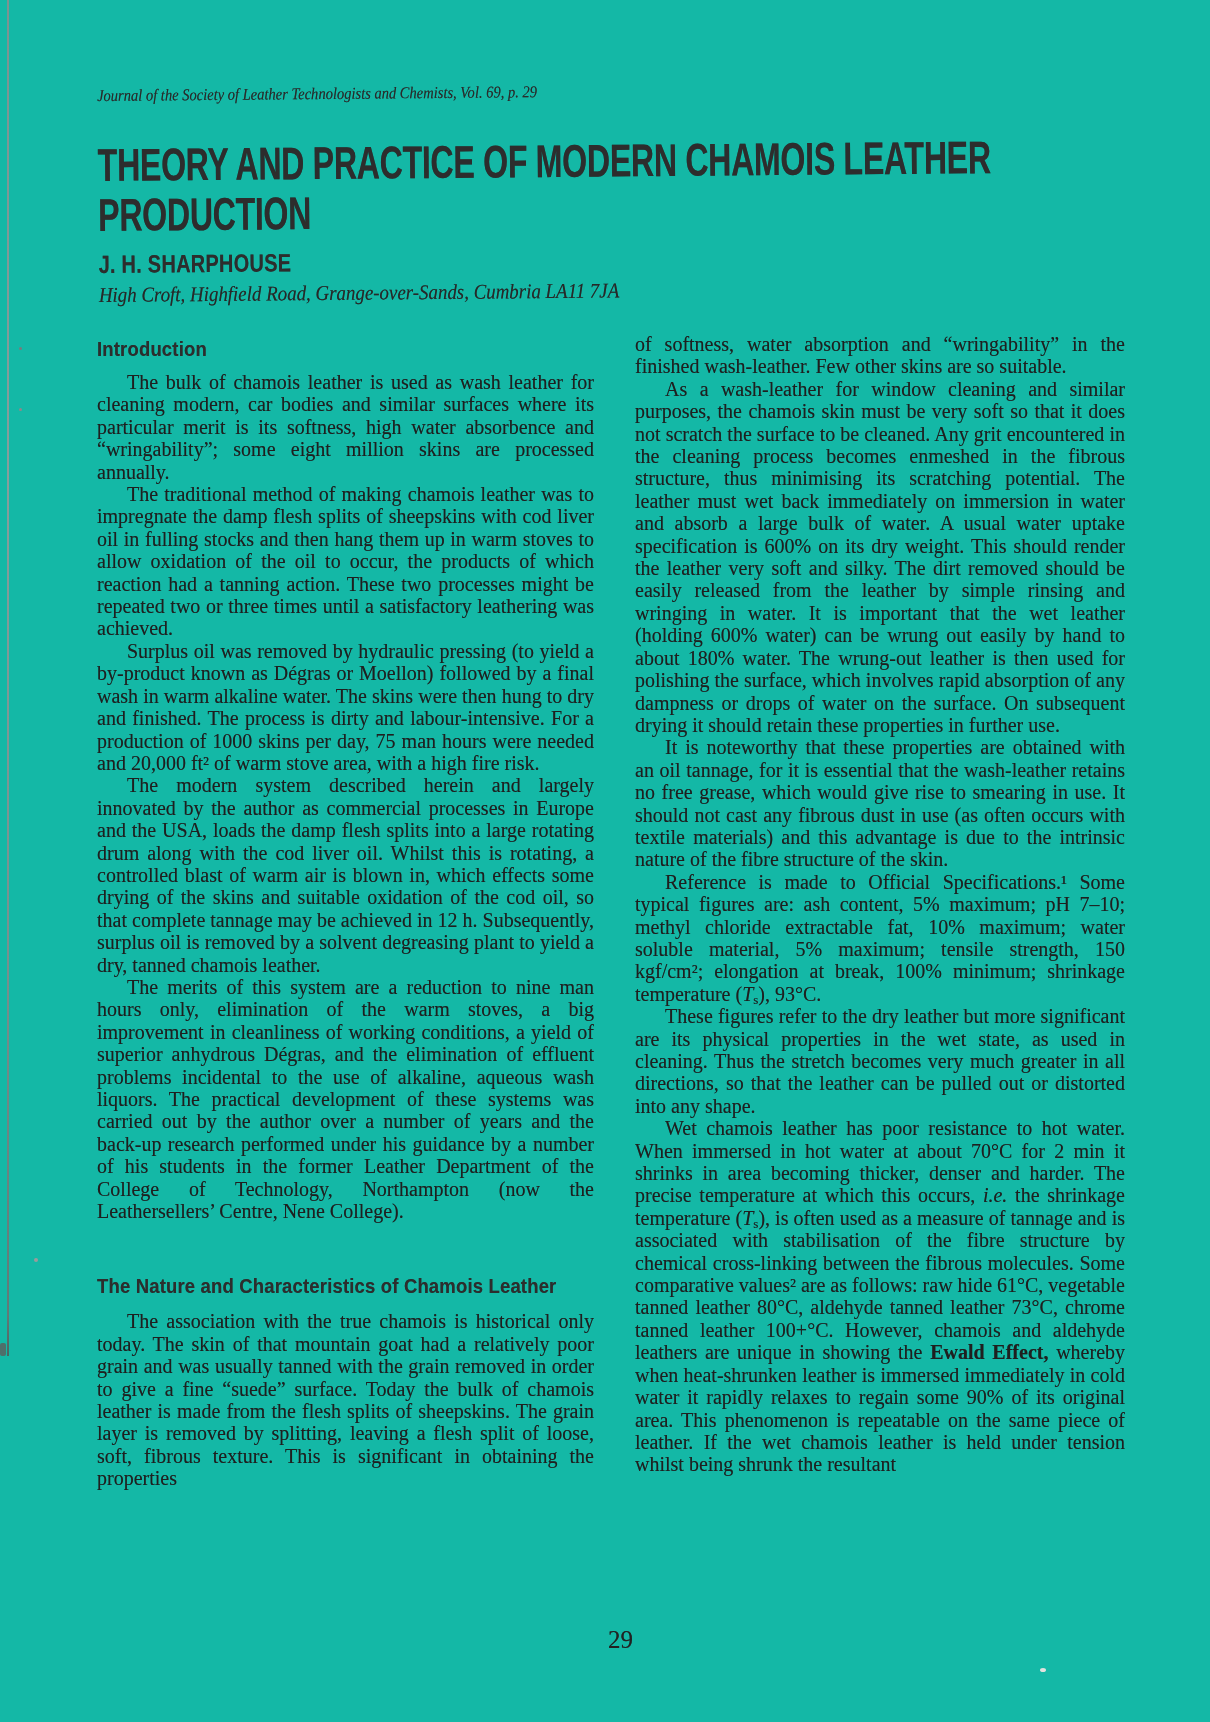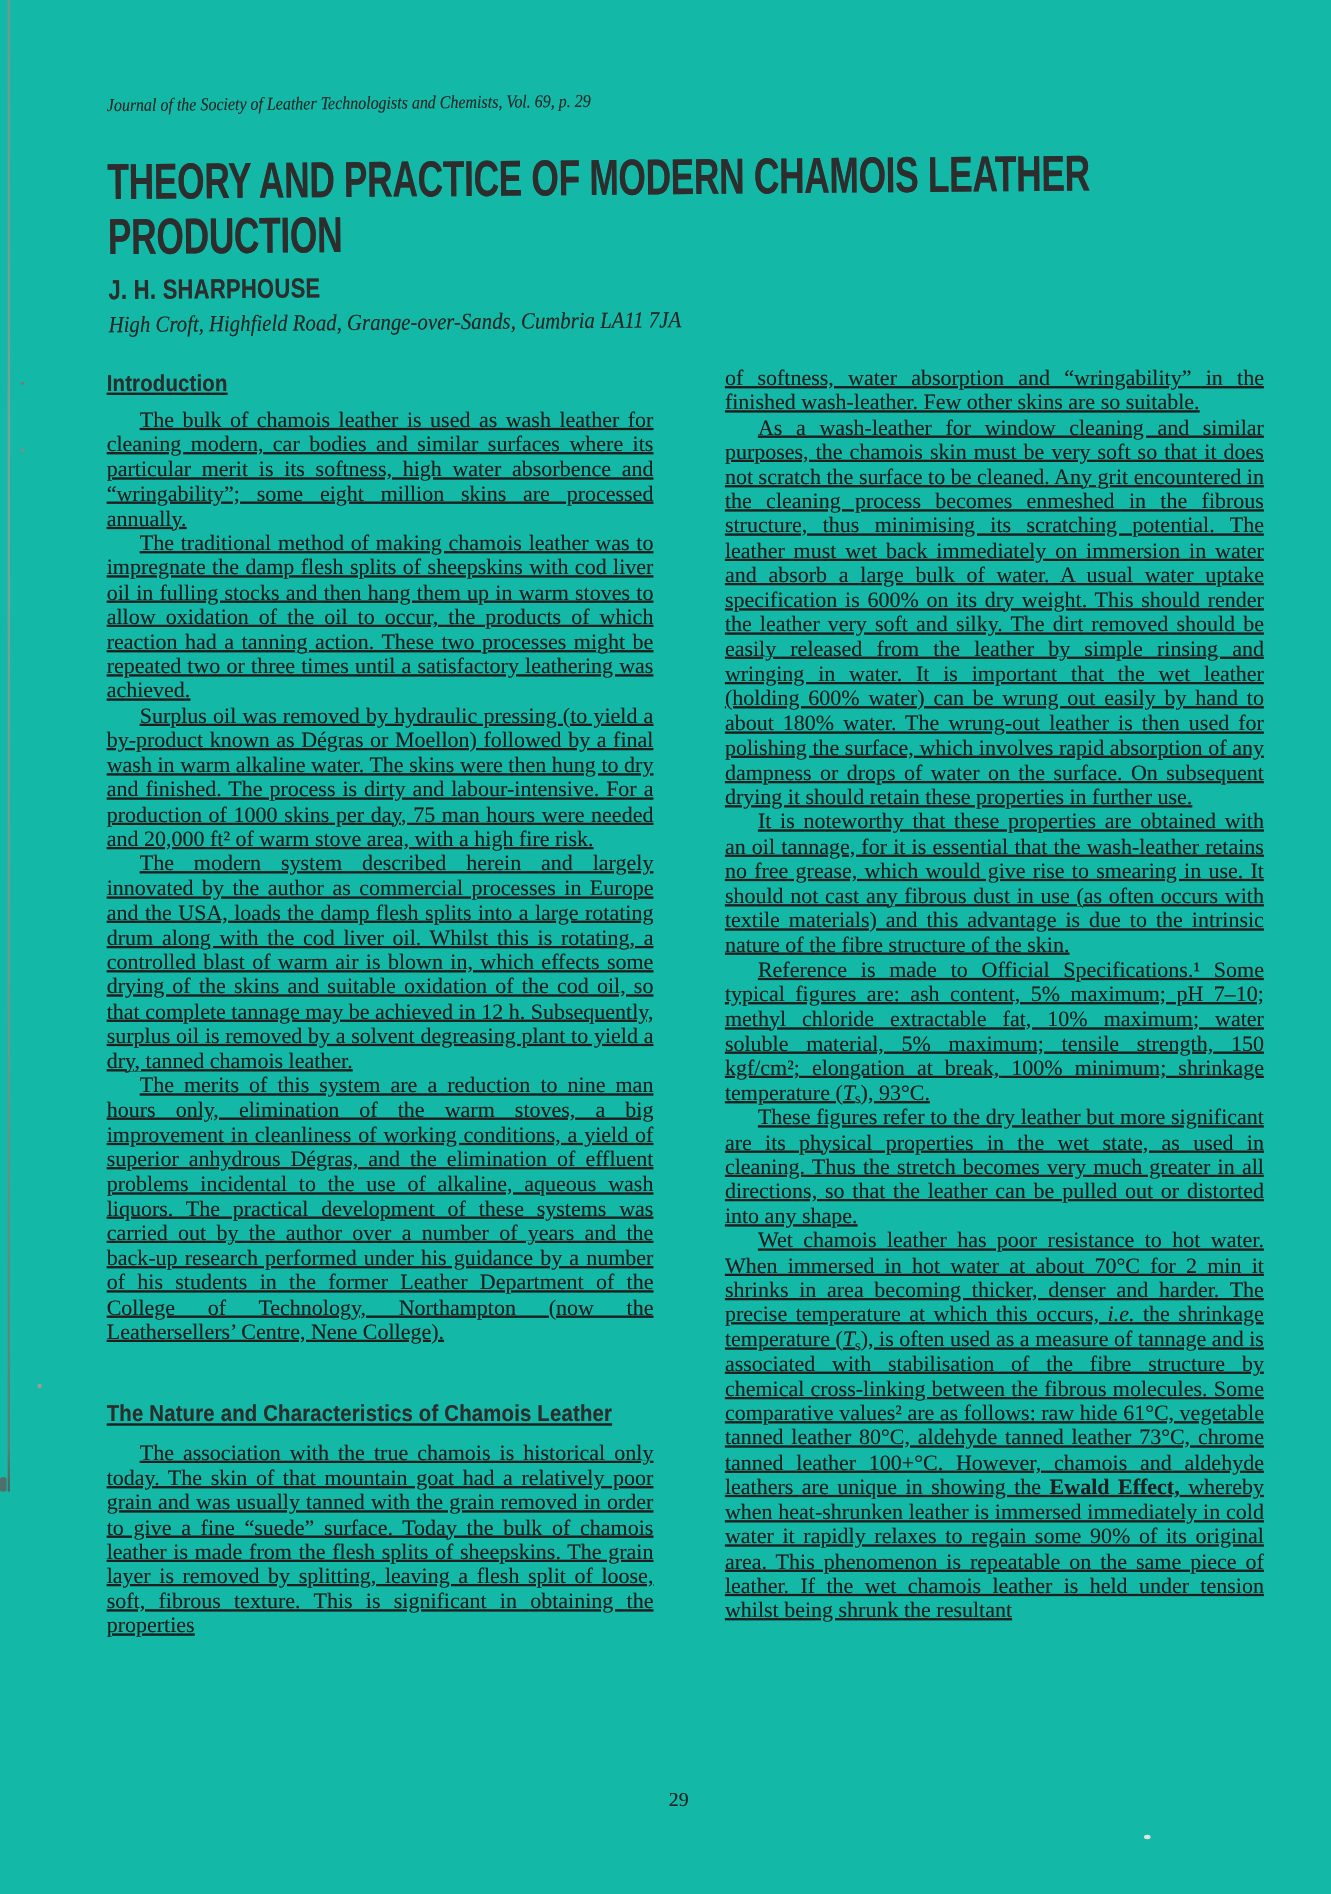--- a/index.html
+++ b/index.html
@@ -46,38 +46,38 @@
     font-family:"Liberation Sans", sans-serif;font-weight:bold;
     font-size:25px;line-height:28px;color:#2d2d2d;letter-spacing:0.3px;
     transform:scaleX(0.80);transform-origin:left;white-space:nowrap;
   }
   .affiliation{
     margin-top:5px;font-style:italic;font-size:21px;line-height:25px;color:#282828;
     transform:scaleX(0.90);transform-origin:left;white-space:nowrap;
   }
 
   
-  .col{position:absolute;font-size:20px;line-height:22.4px;text-decoration:underline;}
+  .col{position:absolute;font-size:20px;line-height:22.4px;}
   .col-left{left:97px;top:337px;width:497px;}
-  .col-right{left:635px;top:333px;width:490px;margin-left:24px;}
+  .col-right{left:635px;top:333px;width:490px;}
   .col p{margin:0;text-align:justify;text-indent:30px;}
   .col p.no-indent{text-indent:0;}
   h2.sec{
     font-family:"Liberation Sans", sans-serif;font-weight:bold;
     font-size:21px;line-height:24px;color:#2d2d2d;letter-spacing:0.2px;
     margin:0 0 10px 0;transform:scaleX(0.88);transform-origin:left;white-space:nowrap;
   }
   h2.sec.nature{margin:52px 0 12px 0;}
   .inline-italic{font-style:italic;}
   .inline-bold{font-weight:bold;}
   .ts-sub{font-size:13px;vertical-align:-3px;line-height:0;}
   .ts-t{font-style:italic;}
 
   .page-number{
-    position:absolute;left:608px;top:1626px;font-size:18px;color:#222;
+    position:absolute;left:608px;top:1626px;font-size:25px;color:#222;
   }
 </style>
 </head>
 <body>
 
 <div class="page">
 
   <div class="scan-line"></div>
   <div class="scan-blob"></div>
   <div class="speck s1"></div>

